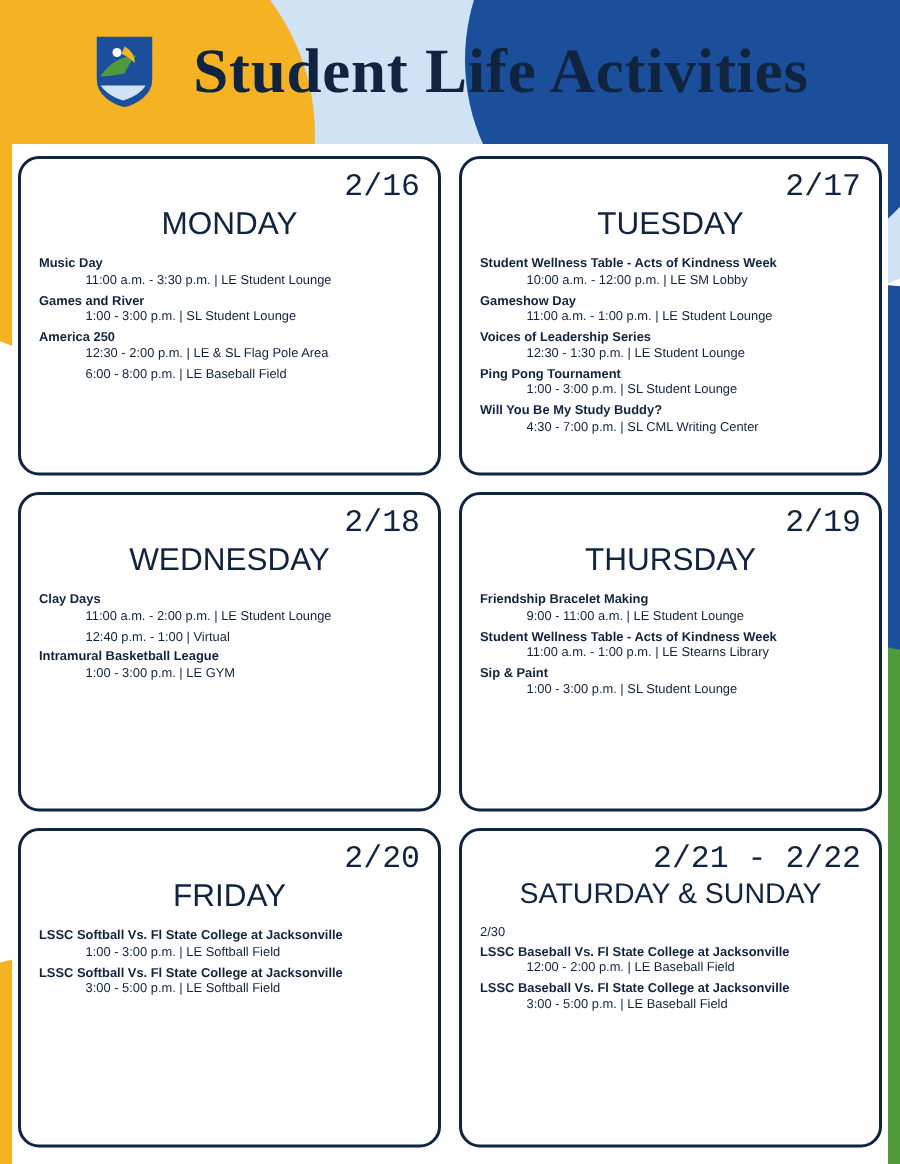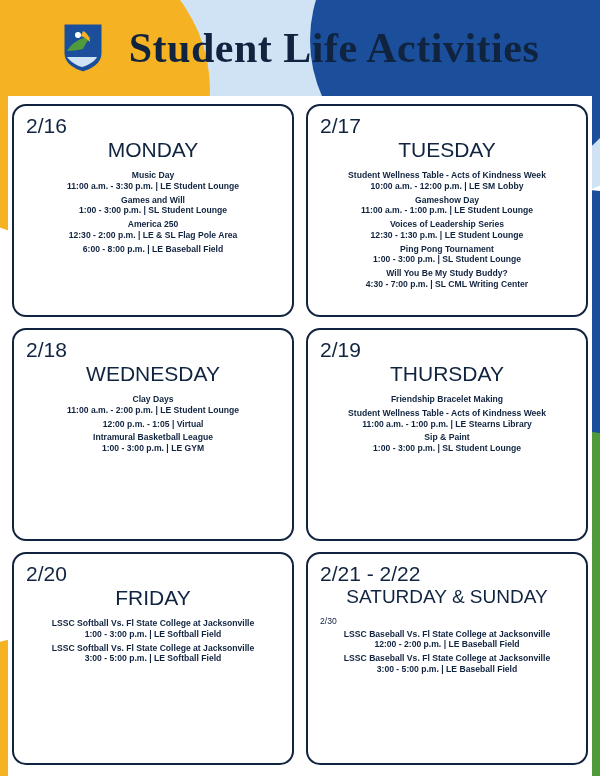--- a/index.html
+++ b/index.html
@@ -124,50 +124,51 @@
   }
   .card {
     background: #ffffff;
     border: 2.5px solid #10233f;
     border-radius: 14px;
     padding: 8px 12px 10px 12px;
     overflow: hidden;
     position: relative;
   }
   .card-date {
-    text-align: left;
-    font-family: Liberation Sans, sans-serif;
+    text-align: right;
+    font-family: Liberation Mono, monospace;
     font-size: 21px;
     font-weight: normal;
     color: #10233f;
     line-height: 1.15;
   }
   .card-day {
     text-align: center;
     font-family: Liberation Sans, sans-serif;
     font-size: 21px;
     font-weight: normal;
     color: #10233f;
     line-height: 1.15;
     margin-bottom: 8px;
   }
   .card-day.small { font-size: 19px; }
   .events { margin-top: 2px; }
-  .ev { margin-bottom: 3px; text-align: center; }
+  .ev { margin-bottom: 3px; }
   .ev-name {
     font-size: 8.6px;
     font-weight: bold;
     color: #10233f;
     line-height: 1.25;
   }
   .ev-det {
     font-size: 8.6px;
-    font-weight: bold;
+    font-weight: normal;
     color: #10233f;
     line-height: 1.25;
+    margin-left: 31px;
   }
   .sub-label {
     font-size: 8.6px;
     font-weight: normal;
     color: #10233f;
     line-height: 1.25;
     margin-bottom: 2px;
   }
 </style>
 </head>
@@ -205,21 +206,21 @@
 
     <div class="card">
       <div class="card-date">2/16</div>
       <div class="card-day">MONDAY</div>
       <div class="events">
         <div class="ev">
           <div class="ev-name">Music Day</div>
           <div class="ev-det">11:00 a.m. - 3:30 p.m. | LE Student Lounge</div>
         </div>
         <div class="ev">
-          <div class="ev-name">Games and Will</div>
+          <div class="ev-name">Games and River</div>
           <div class="ev-det">1:00 - 3:00 p.m. | SL Student Lounge</div>
         </div>
         <div class="ev">
           <div class="ev-name">America 250</div>
           <div class="ev-det">12:30 - 2:00 p.m. | LE &amp; SL Flag Pole Area</div>
         </div>
         <div class="ev">
           <div class="ev-det">6:00 - 8:00 p.m. | LE Baseball Field</div>
         </div>
       </div>
@@ -254,35 +255,36 @@
 
     <div class="card">
       <div class="card-date">2/18</div>
       <div class="card-day">WEDNESDAY</div>
       <div class="events">
         <div class="ev">
           <div class="ev-name">Clay Days</div>
           <div class="ev-det">11:00 a.m. - 2:00 p.m. | LE Student Lounge</div>
         </div>
         <div class="ev">
-          <div class="ev-det">12:00 p.m. - 1:05 | Virtual</div>
+          <div class="ev-det">12:40 p.m. - 1:00 | Virtual</div>
         </div>
         <div class="ev">
           <div class="ev-name">Intramural Basketball League</div>
           <div class="ev-det">1:00 - 3:00 p.m. | LE GYM</div>
         </div>
       </div>
     </div>
 
     <div class="card">
       <div class="card-date">2/19</div>
       <div class="card-day">THURSDAY</div>
       <div class="events">
         <div class="ev">
           <div class="ev-name">Friendship Bracelet Making</div>
+          <div class="ev-det">9:00 - 11:00 a.m. | LE Student Lounge</div>
         </div>
         <div class="ev">
           <div class="ev-name">Student Wellness Table - Acts of Kindness Week</div>
           <div class="ev-det">11:00 a.m. - 1:00 p.m. | LE Stearns Library</div>
         </div>
         <div class="ev">
           <div class="ev-name">Sip &amp; Paint</div>
           <div class="ev-det">1:00 - 3:00 p.m. | SL Student Lounge</div>
         </div>
       </div>

